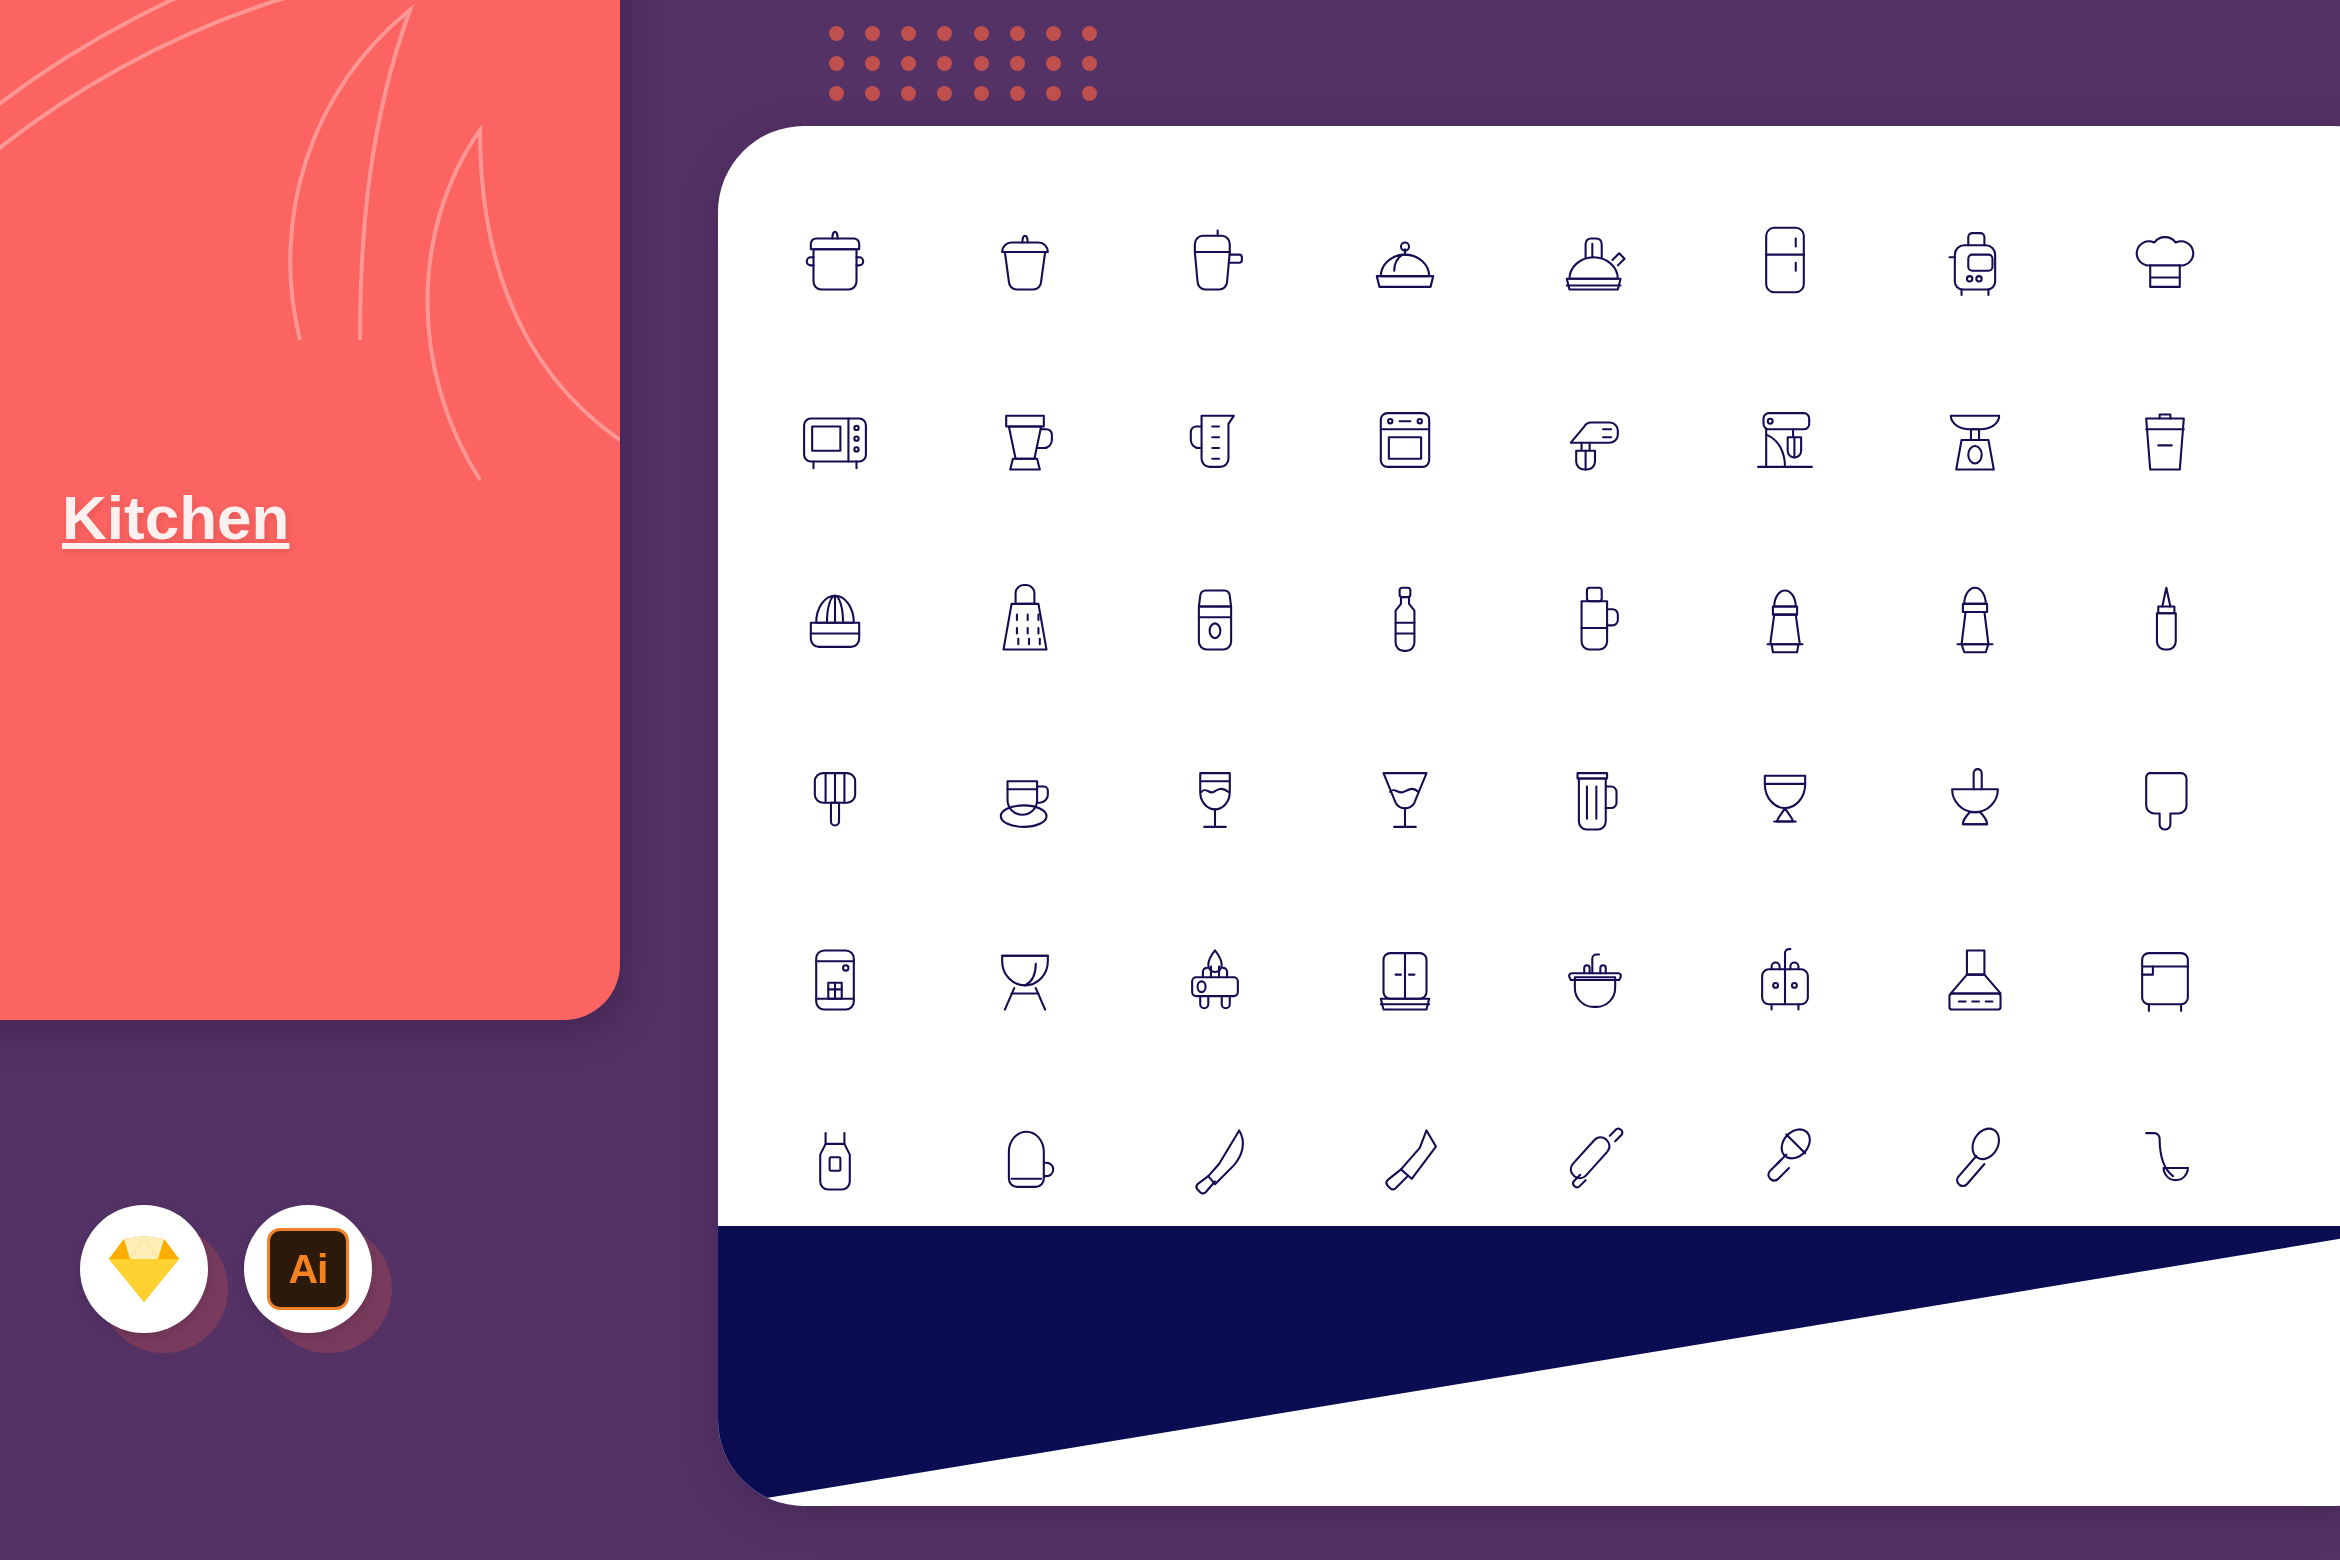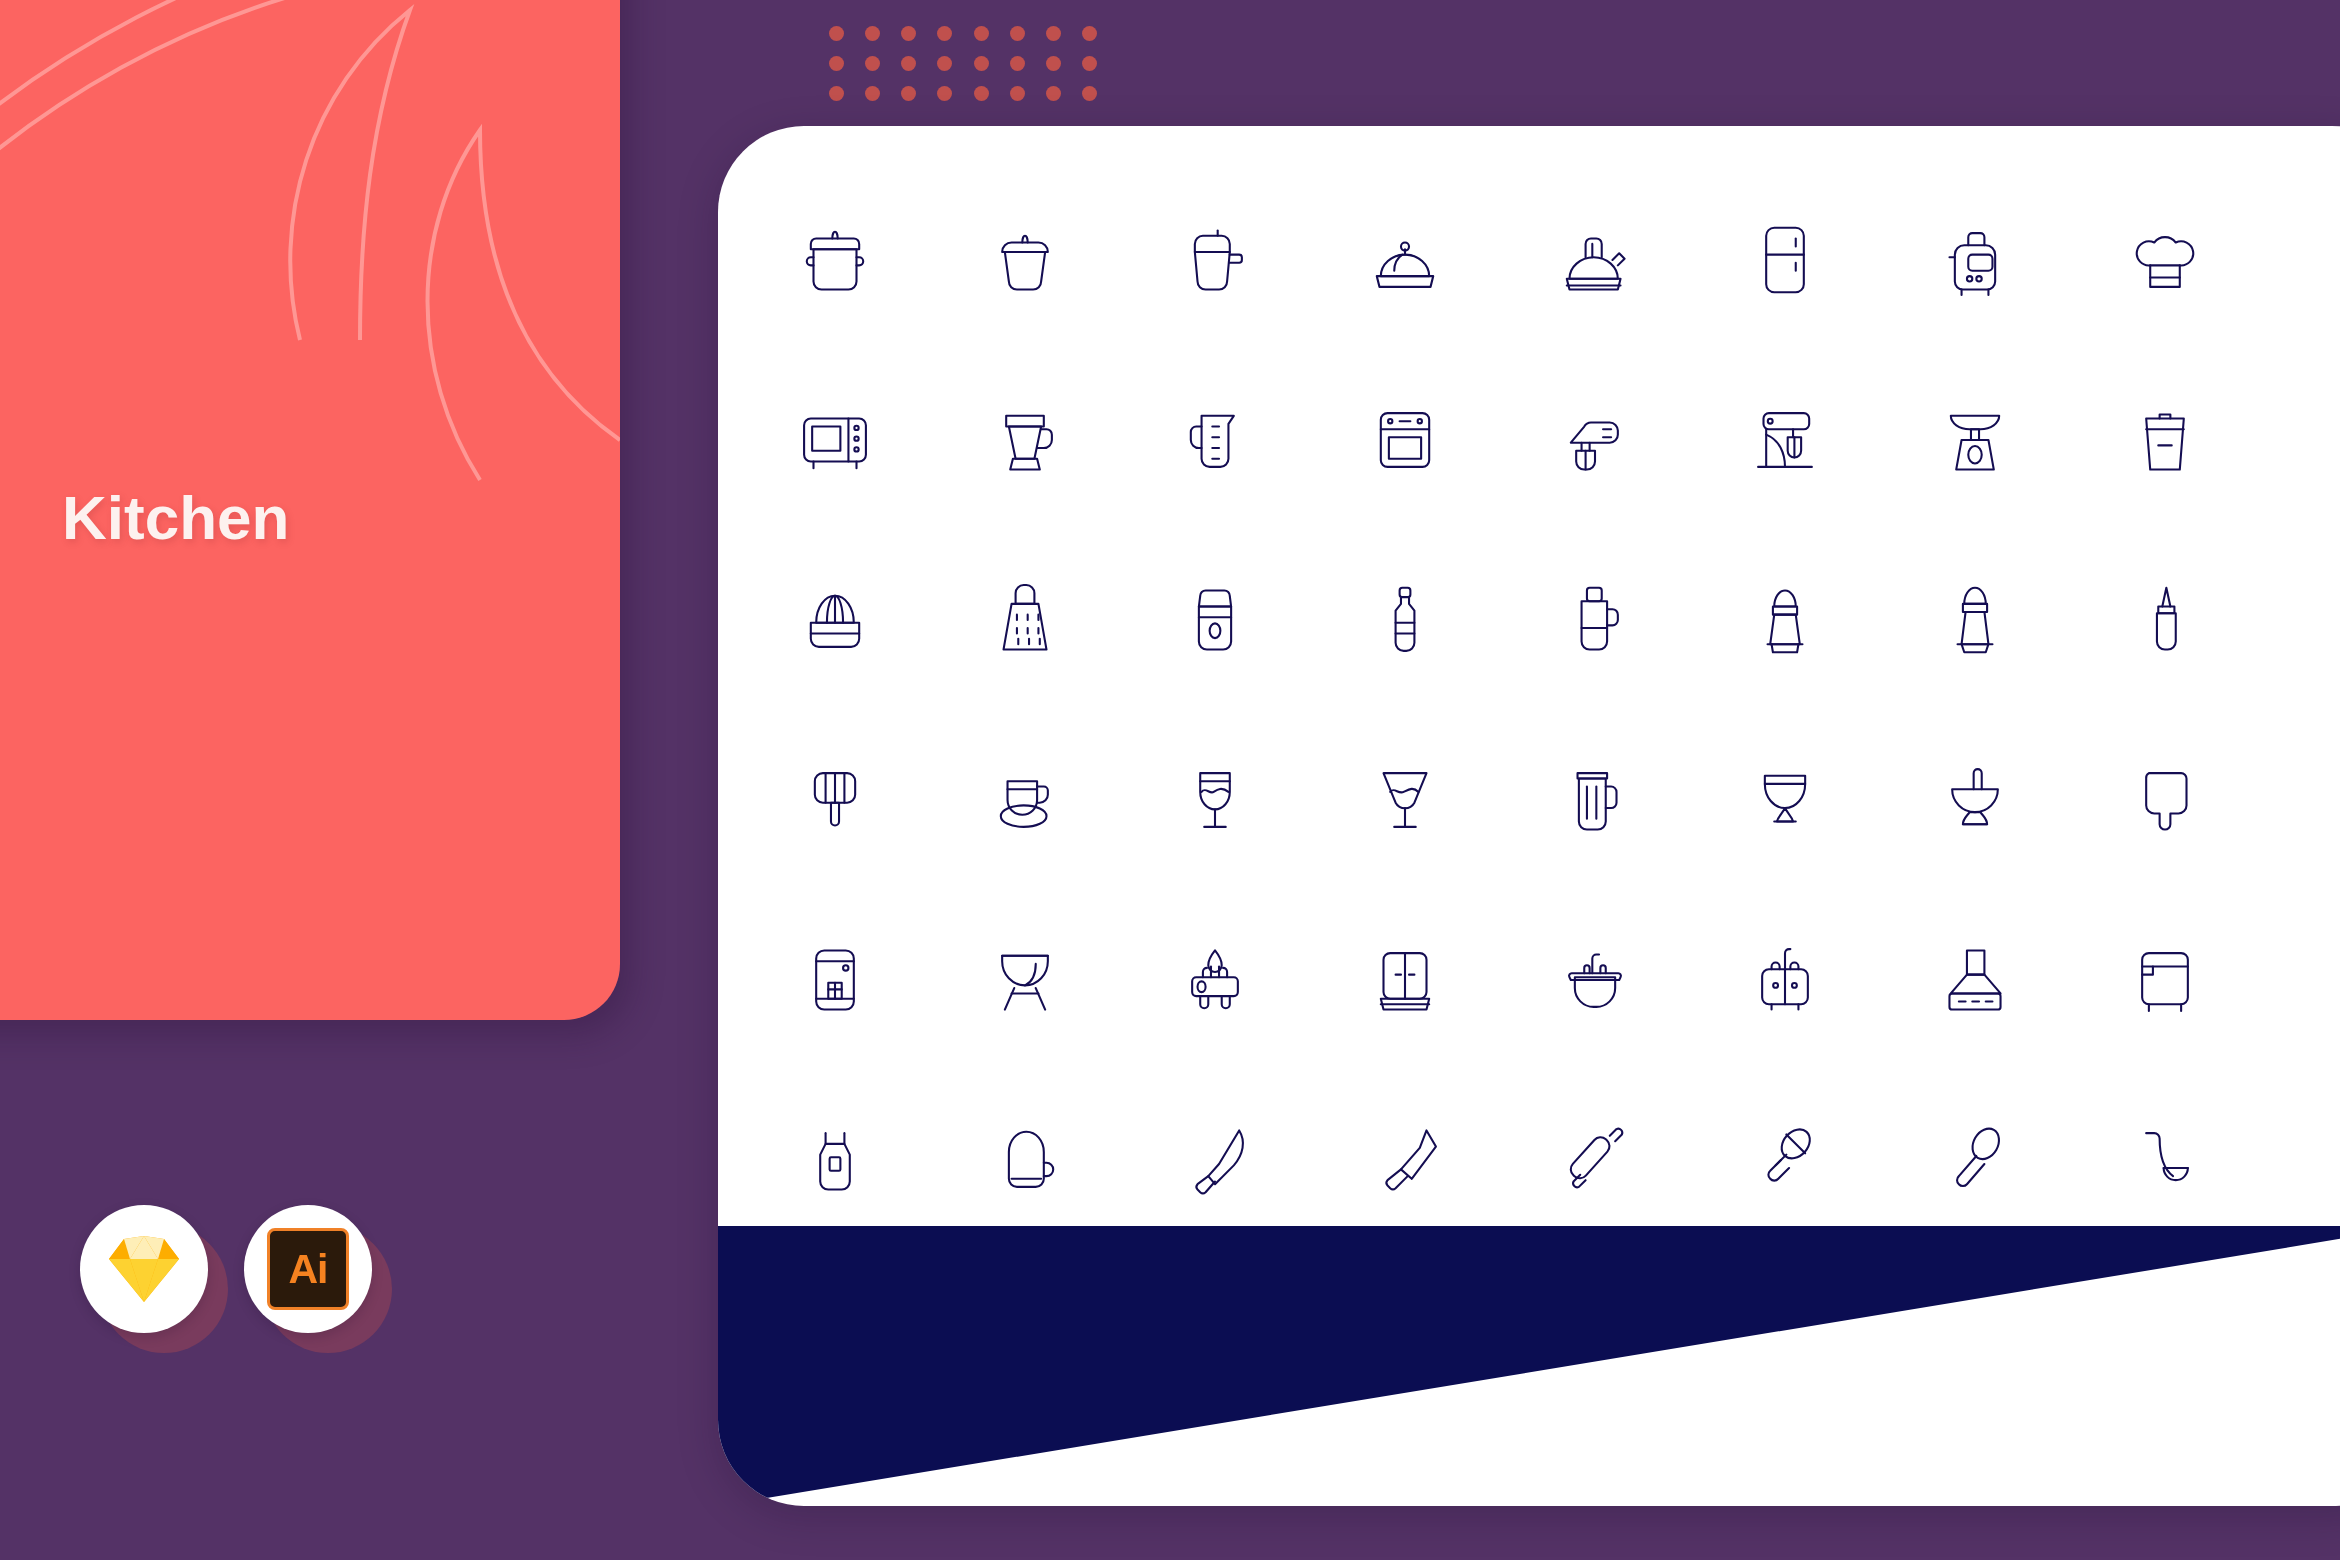--- a/index.html
+++ b/index.html
@@ -85,20 +85,21 @@
   .coral-title {
     position: absolute;
     left: 62px;
     top: 482px;
     width: 420px;
     font-size: 62px;
     line-height: 1.16;
     font-weight: 700;
     color: #fdf1ef;
     text-shadow: 2px 3px 7px rgba(150, 40, 45, 0.22);
+    text-decoration: underline;
   }
   .coral-title .ln { display: block; }
 
   
   .badges {
     position: absolute;
     left: 80px;
     top: 1205px;
     display: flex;
     gap: 36px;
@@ -122,21 +123,21 @@
     border-radius: 50%;
     background: #ffffff;
     display: flex;
     align-items: center;
     justify-content: center;
     box-shadow: 0 4px 12px rgba(30,10,40,0.18);
   }
   .ai-tile {
     width: 76px;
     height: 76px;
-    border-radius: 8px;
+    border-radius: 13px;
     background: #2b1a0b;
     border: 3px solid #f08128;
     display: flex;
     align-items: center;
     justify-content: center;
     color: #f58220;
     font-size: 41px;
     font-weight: 700;
     letter-spacing: -1px;
     line-height: 1;

